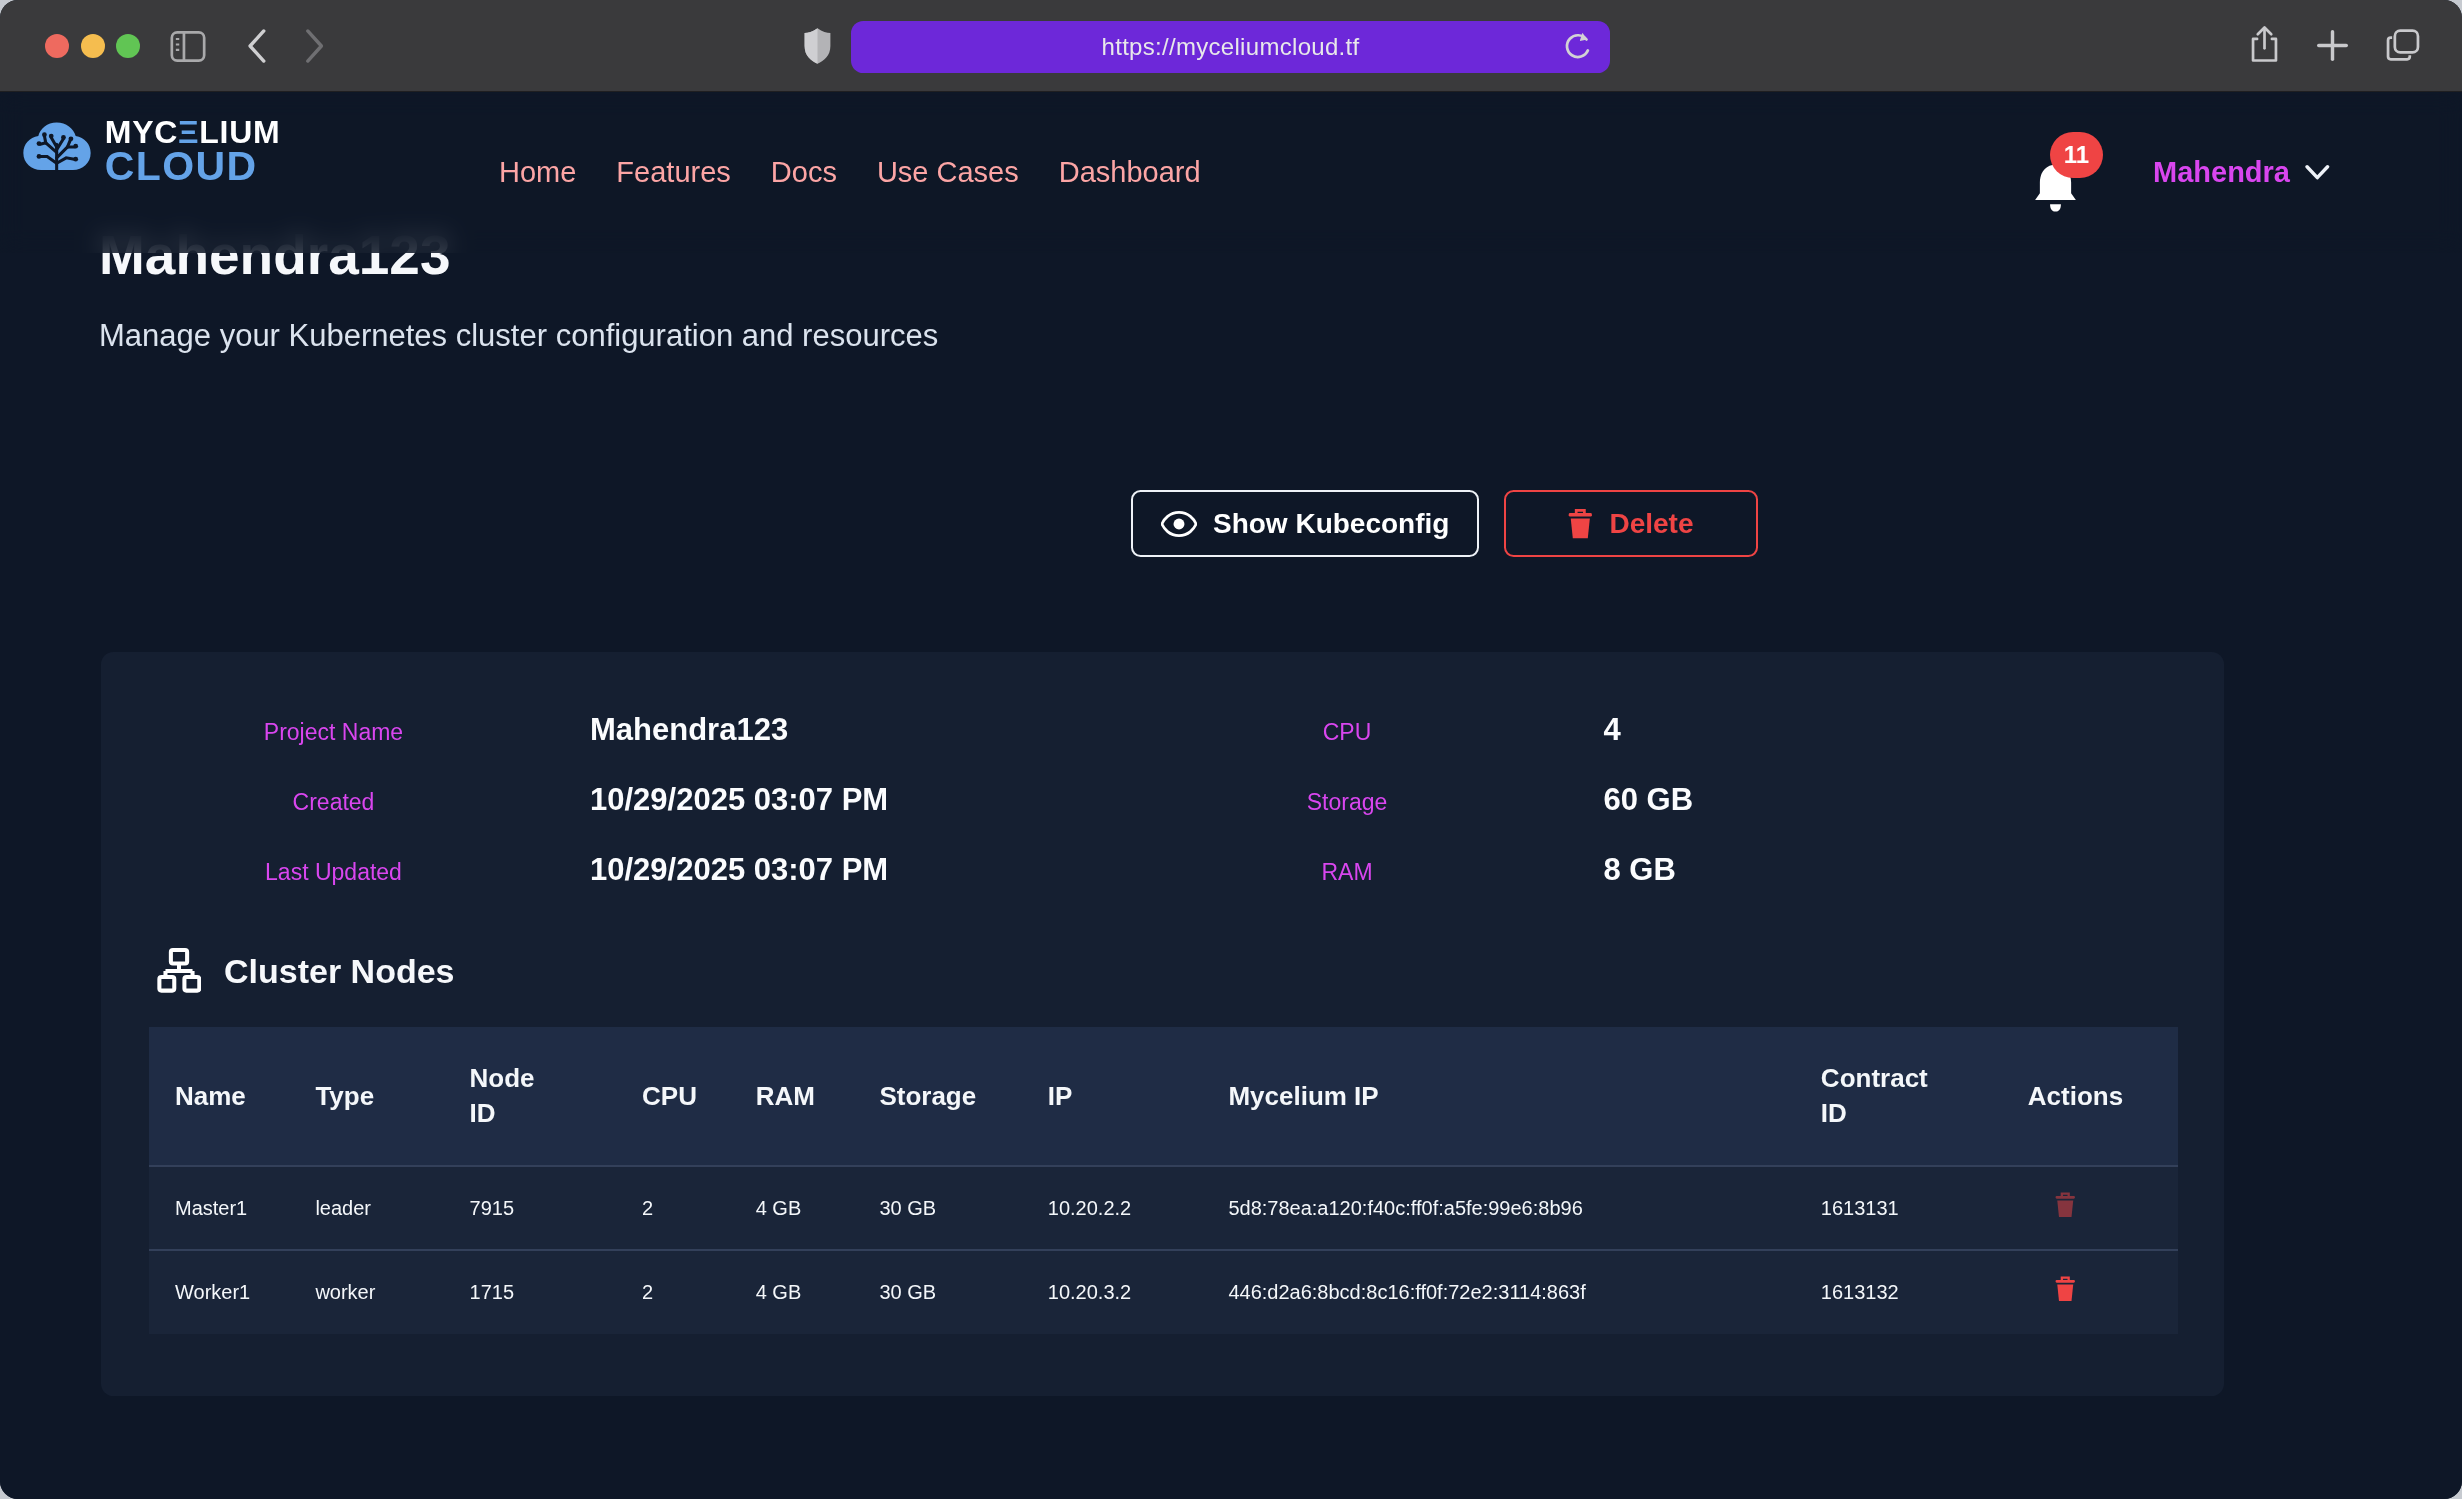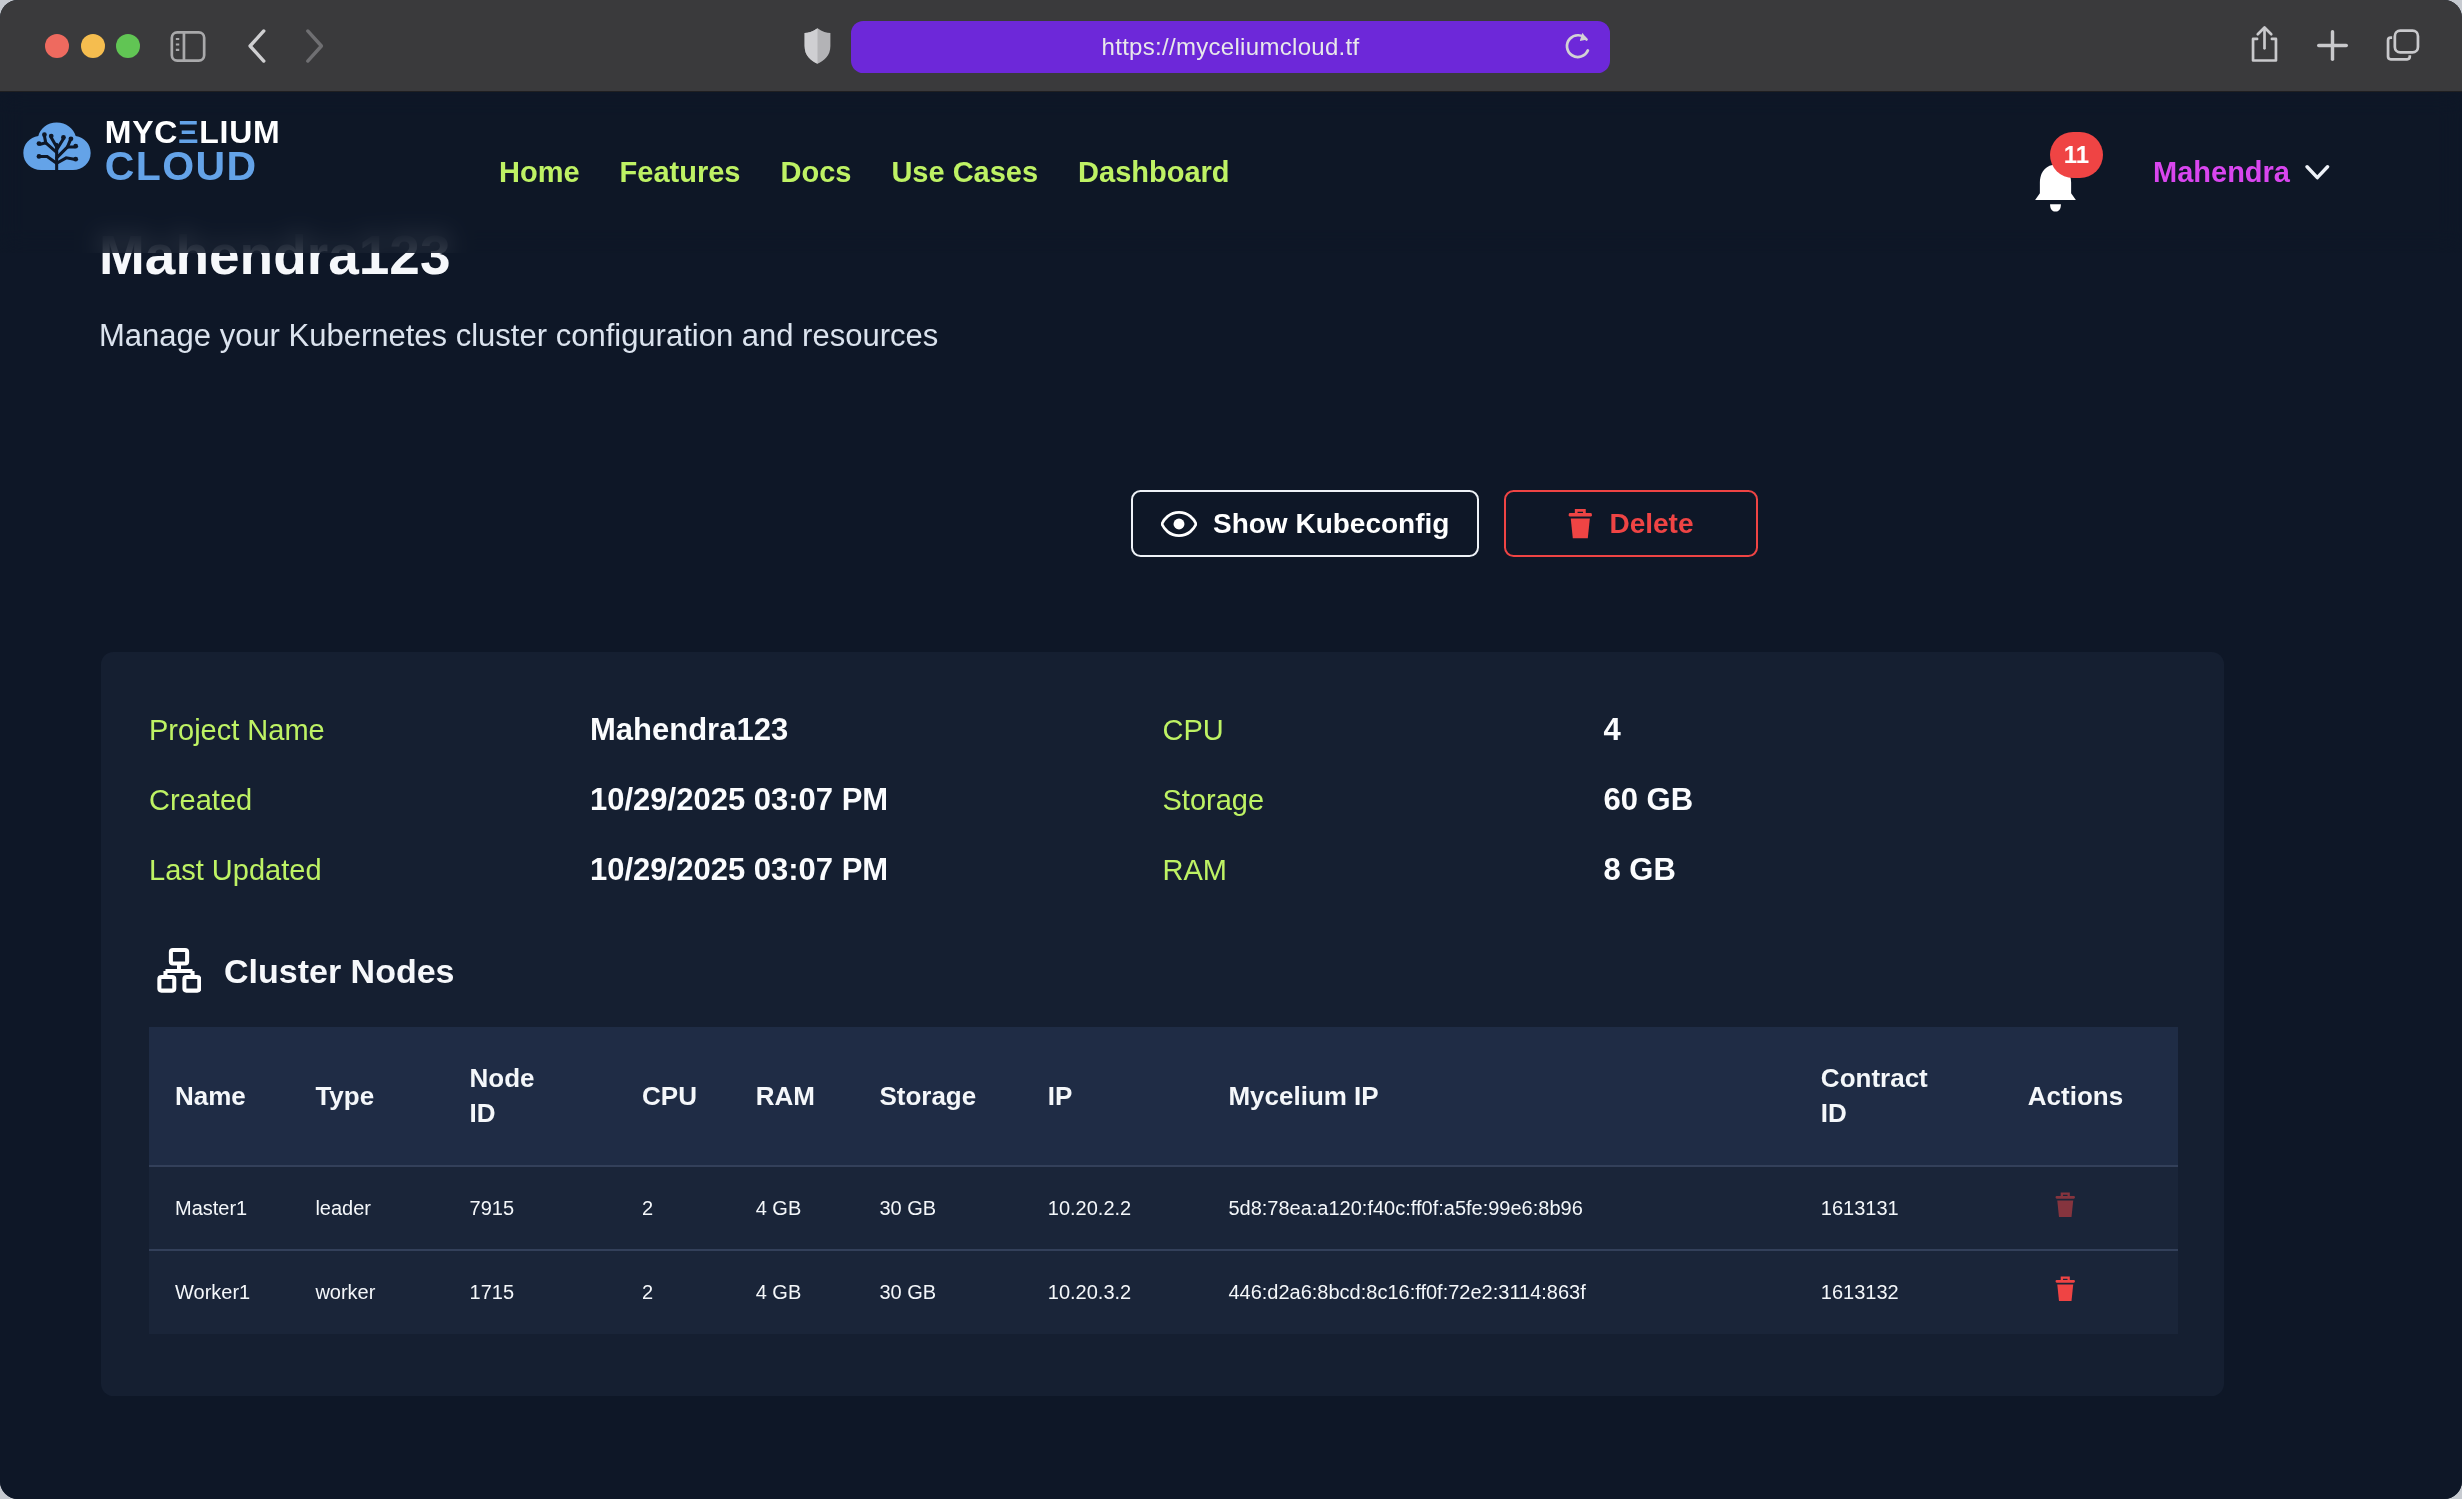--- a/index.html
+++ b/index.html
@@ -36,21 +36,21 @@
   .site-header { position:absolute; top:0; left:0; right:0; height:161px; z-index:5;
                  background:rgba(14,23,39,0.78); backdrop-filter: blur(12.3px); -webkit-backdrop-filter: blur(12.3px); }
 
   .logo { position:absolute; left:20.5px; top:24.6px; display:flex; align-items:center; gap:12.3px; }
   .logo-word { line-height:0.95; }
   .logo-top { font-size:32px; font-weight:bold; color:#ffffff; letter-spacing:0.7px; }
   .logo-top .xi { color:#64a3e8; }
   .logo-bottom { font-size:41px; font-weight:bold; color:#64a3e8; letter-spacing:1.4px; }
 
   .nav { position:absolute; left:499px; top:0; height:161px; display:flex; align-items:center; gap:40px; }
-  .nav a { color:#bef264; font-size:29px; font-weight:700; text-decoration:none; }
+  .nav a { color:#fca5a5; font-size:29px; font-weight:400; text-decoration:none; }
 
   .bell-wrap { position:absolute; left:2031px; top:40px; width:89px; height:92px; }
   .badge { position:absolute; left:19px; top:0px; min-width:53px; height:46px; background:#ef4444;
            border-radius:27px; color:#fff; font-size:24px; font-weight:bold;
            display:flex; align-items:center; justify-content:center; z-index:2; }
   .bell { position:absolute; left:0px; top:30px; }
 
   .user { position:absolute; left:2153px; top:0; height:161px; display:flex; align-items:center; gap:15px; }
   .user-name { color:#d946ef; font-size:29px; font-weight:600; }
 
@@ -63,21 +63,21 @@
   .btn-add { width:305px; }
   .btn-delete { width:254px; border-color:#ef4444; color:#ef4444; }
 
   
   .card { position:absolute; top:560px; left:101px; width:2123px; height:744px;
           background:#151f31; border-radius:12.3px; z-index:1; }
 
   .info-grid { display:flex; padding:60px 48px 0 48px; }
   .info-col { width:50%; }
   .info-row { display:flex; margin-bottom:34px; align-items:baseline; }
-  .info-label { width:369px; text-align:left; color:#bef264; font-size:29px; }
+  .info-label { width:369px; text-align:center; color:#d946ef; font-size:23px; }
   .info-value { margin-left:72px; color:#fbfcfe; font-size:31px; font-weight:600; }
 
   .cluster-head { display:flex; align-items:center; gap:23px; margin:26px 0 0 56px; }
   .cluster-title { color:#f6f8fb; font-size:34px; font-weight:bold; }
 
   .tbl-wrap { margin:33px 46px 0 48px; }
   table { width:100%; border-collapse:collapse; table-layout:fixed; }
   th { background:#1f2c45; color:#f4f7fa; font-size:26px; font-weight:bold; text-align:left;
        padding:34px 6.8px 34px 0; vertical-align:middle; line-height:1.35; }
   td { background:#1a2539; color:#f4f7fa; font-size:20px; text-align:left;

